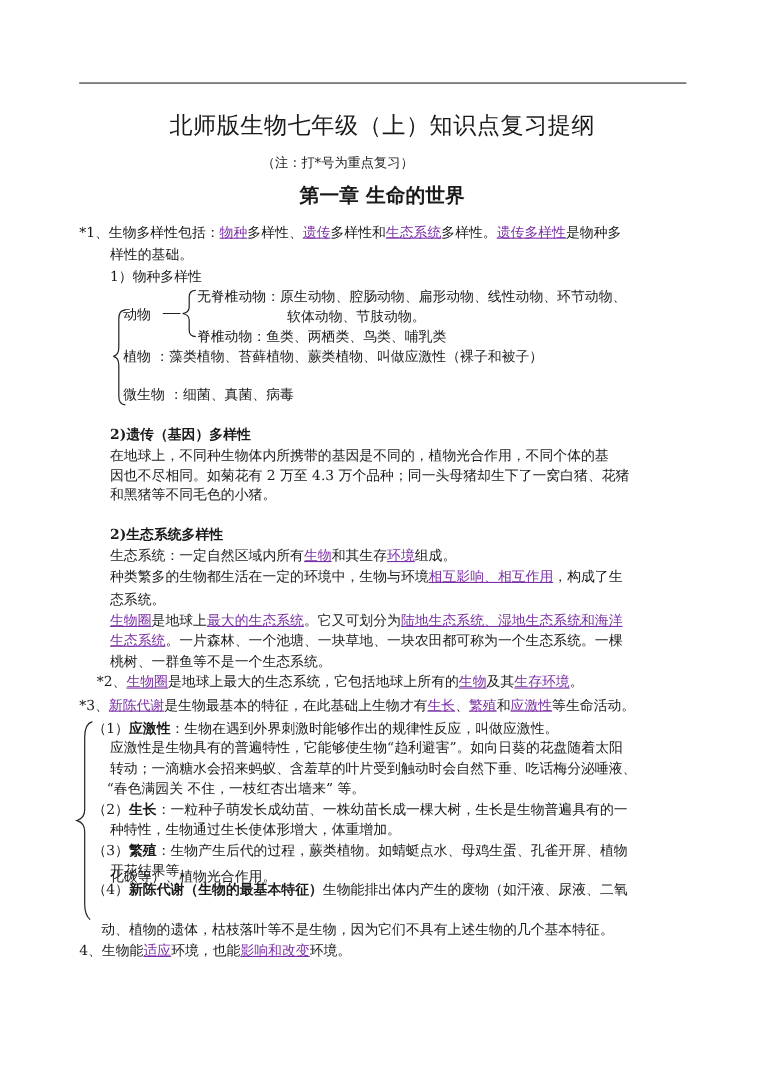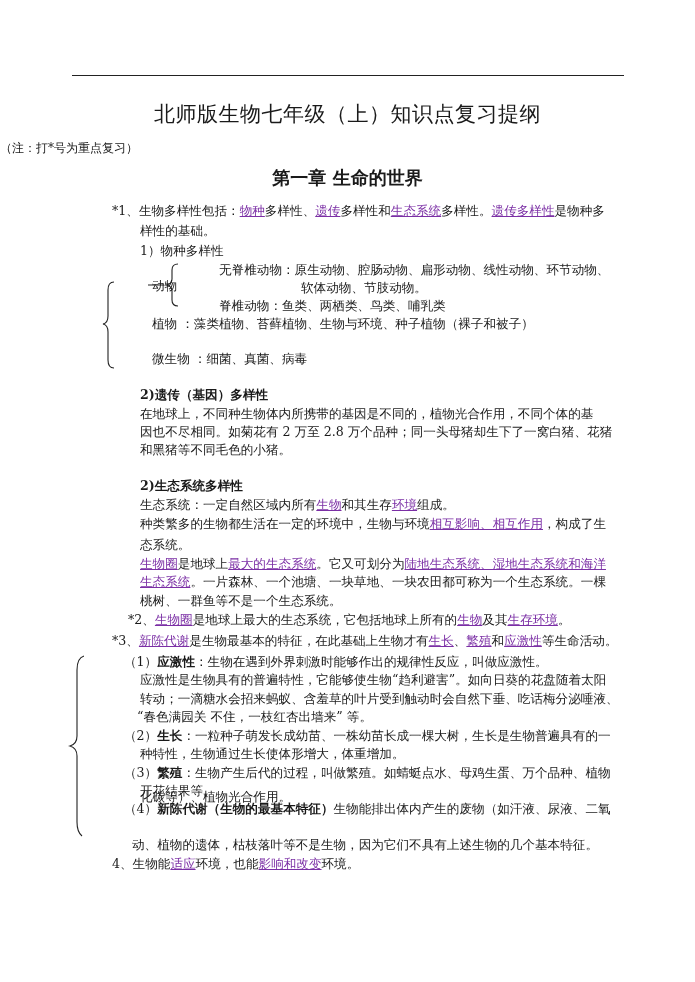--- a/index.html
+++ b/index.html
@@ -4,24 +4,24 @@
 <style>
   html, body { margin: 0; padding: 0; background: #ffffff; }
   body {
     width: 695px; height: 982px; position: relative; overflow: hidden;
     font-family: "DejaVu Serif", "Liberation Serif", serif;
     color: #1a1a1a;
   }
   .top-rule { position: absolute; left: 72px; top: 75px; width: 552px; height: 0; border-top: 1.3px solid #222; }
   .title { position: absolute; left: 0; width: 695px; top: 100px; text-align: center;
     font-family: "DejaVu Sans", "Liberation Sans", sans-serif; font-size: 21px; font-weight: normal; letter-spacing: 0.5px; }
-  .note { position: absolute; left: 0; width: 614px; top: 140px; text-align: left; font-size: 12px; }
+  .note { position: absolute; left: 0; width: 614px; top: 140px; text-align: center; font-size: 12px; }
   .chapter { position: absolute; left: 0; width: 695px; top: 166px; text-align: center;
     font-family: "DejaVu Sans", "Liberation Sans", sans-serif; font-size: 18px; font-weight: bold; }
-  .ln { position: absolute; font-size: 12.6px; line-height: 18px; white-space: nowrap; margin-left: 40px; }
+  .ln { position: absolute; font-size: 12.6px; line-height: 18px; white-space: nowrap; }
   .lk { color: #7b2fa5; text-decoration: underline; text-decoration-color: #7b2fa5; }
   b { font-weight: bold; }
   .bracket { position: absolute; }
 </style>
 </head>
 <body>
 
 <div class="top-rule"></div>
 <div class="title">北师版生物七年级（上）知识点复习提纲</div>
 <div class="note">（注：打*号为重点复习）</div>
@@ -35,26 +35,26 @@
 
 <svg class="bracket" style="left:102px;top:260px" width="80" height="112">
   <path d="M12 22 Q6 22 6 30 L6 56 Q6 63 1 64 Q6 65 6 72 L6 100 Q6 108 12 108" fill="none" stroke="#222" stroke-width="1.1"></path>
   <path d="M76 4 Q70 4 70 10 L70 19 Q70 24 64 25 Q70 26 70 31 L70 40 Q70 46 76 46" fill="none" stroke="#222" stroke-width="1.1"></path>
   <line x1="46" y1="25" x2="62" y2="25" stroke="#222" stroke-width="1"></line>
 </svg>
 <div class="ln" style="left:112px;top:277px">动物</div>
 <div class="ln" style="left:179px;top:261px">无脊椎动物：原生动物、腔肠动物、扁形动物、线性动物、环节动物、</div>
 <div class="ln" style="left:261px;top:279px">软体动物、节肢动物。</div>
 <div class="ln" style="left:179px;top:297px">脊椎动物：鱼类、两栖类、鸟类、哺乳类</div>
-<div class="ln" style="left:112px;top:315px">植物 ：藻类植物、苔藓植物、生物与环境、种子植物（裸子和被子）</div>
+<div class="ln" style="left:112px;top:315px">植物 ：藻类植物、苔藓植物、蕨类植物、叫做应激性（裸子和被子）</div>
 <div class="ln" style="left:112px;top:350px">微生物 ：细菌、真菌、病毒</div>
 
 <div class="ln" style="left:100px;top:386px;font-weight:bold">2)遗传（基因）多样性</div>
 <div class="ln" style="left:100px;top:405px">在地球上，不同种生物体内所携带的基因是不同的，植物光合作用，不同个体的基</div>
-<div class="ln" style="left:100px;top:423px">因也不尽相同。如菊花有 2 万至 2.8 万个品种；同一头母猪却生下了一窝白猪、花猪</div>
+<div class="ln" style="left:100px;top:423px">因也不尽相同。如菊花有 2 万至 4.3 万个品种；同一头母猪却生下了一窝白猪、花猪</div>
 <div class="ln" style="left:100px;top:441px">和黑猪等不同毛色的小猪。</div>
 
 <div class="ln" style="left:100px;top:477px;font-weight:bold">2)生态系统多样性</div>
 <div class="ln" style="left:100px;top:496px">
   <span>生态系统：一定自然区域内所有</span><span class="lk">生物</span><span>和其生存</span><span class="lk">环境</span><span>组成。</span>
 </div>
 <div class="ln" style="left:100px;top:515px">
   <span>种类繁多的生物都生活在一定的环境中，生物与环境</span><span class="lk">相互影响、相互作用</span><span>，构成了生</span>
 </div>
 <div class="ln" style="left:100px;top:536px">态系统。</div>
@@ -85,21 +85,21 @@
 <div class="ln" style="left:100px;top:671px">应激性是生物具有的普遍特性，它能够使生物“趋利避害”。如向日葵的花盘随着太阳</div>
 <div class="ln" style="left:100px;top:690px">转动；一滴糖水会招来蚂蚁、含羞草的叶片受到触动时会自然下垂、吃话梅分泌唾液、</div>
 <div class="ln" style="left:97px;top:708px">“春色满园关 不住，一枝红杏出墙来” 等。</div>
 
 <div class="ln" style="left:84px;top:727px">
   <span>（2）</span><b>生长</b><span>：一粒种子萌发长成幼苗、一株幼苗长成一棵大树，生长是生物普遍具有的一</span>
 </div>
 <div class="ln" style="left:100px;top:745px">种特性，生物通过生长使体形增大，体重增加。</div>
 
 <div class="ln" style="left:84px;top:764px">
-  <span>（3）</span><b>繁殖</b><span>：生物产生后代的过程，叫做繁殖。如蜻蜓点水、母鸡生蛋、万个品种、植物</span>
+  <span>（3）</span><b>繁殖</b><span>：生物产生后代的过程，蕨类植物。如蜻蜓点水、母鸡生蛋、孔雀开屏、植物</span>
 </div>
 <div class="ln" style="left:100px;top:782px">开花结果等。</div>
 
 <div class="ln" style="left:84px;top:800px">
   <span>（4）</span><b>新陈代谢（生物的最基本特征）</b><span>生物能排出体内产生的废物（如汗液、尿液、二氧</span>
 </div>
 <div class="ln" style="left:100px;top:788px">化碳等）、植物光合作用。</div>
 
 <div class="ln" style="left:92px;top:836px">动、植物的遗体，枯枝落叶等不是生物，因为它们不具有上述生物的几个基本特征。</div>
 

